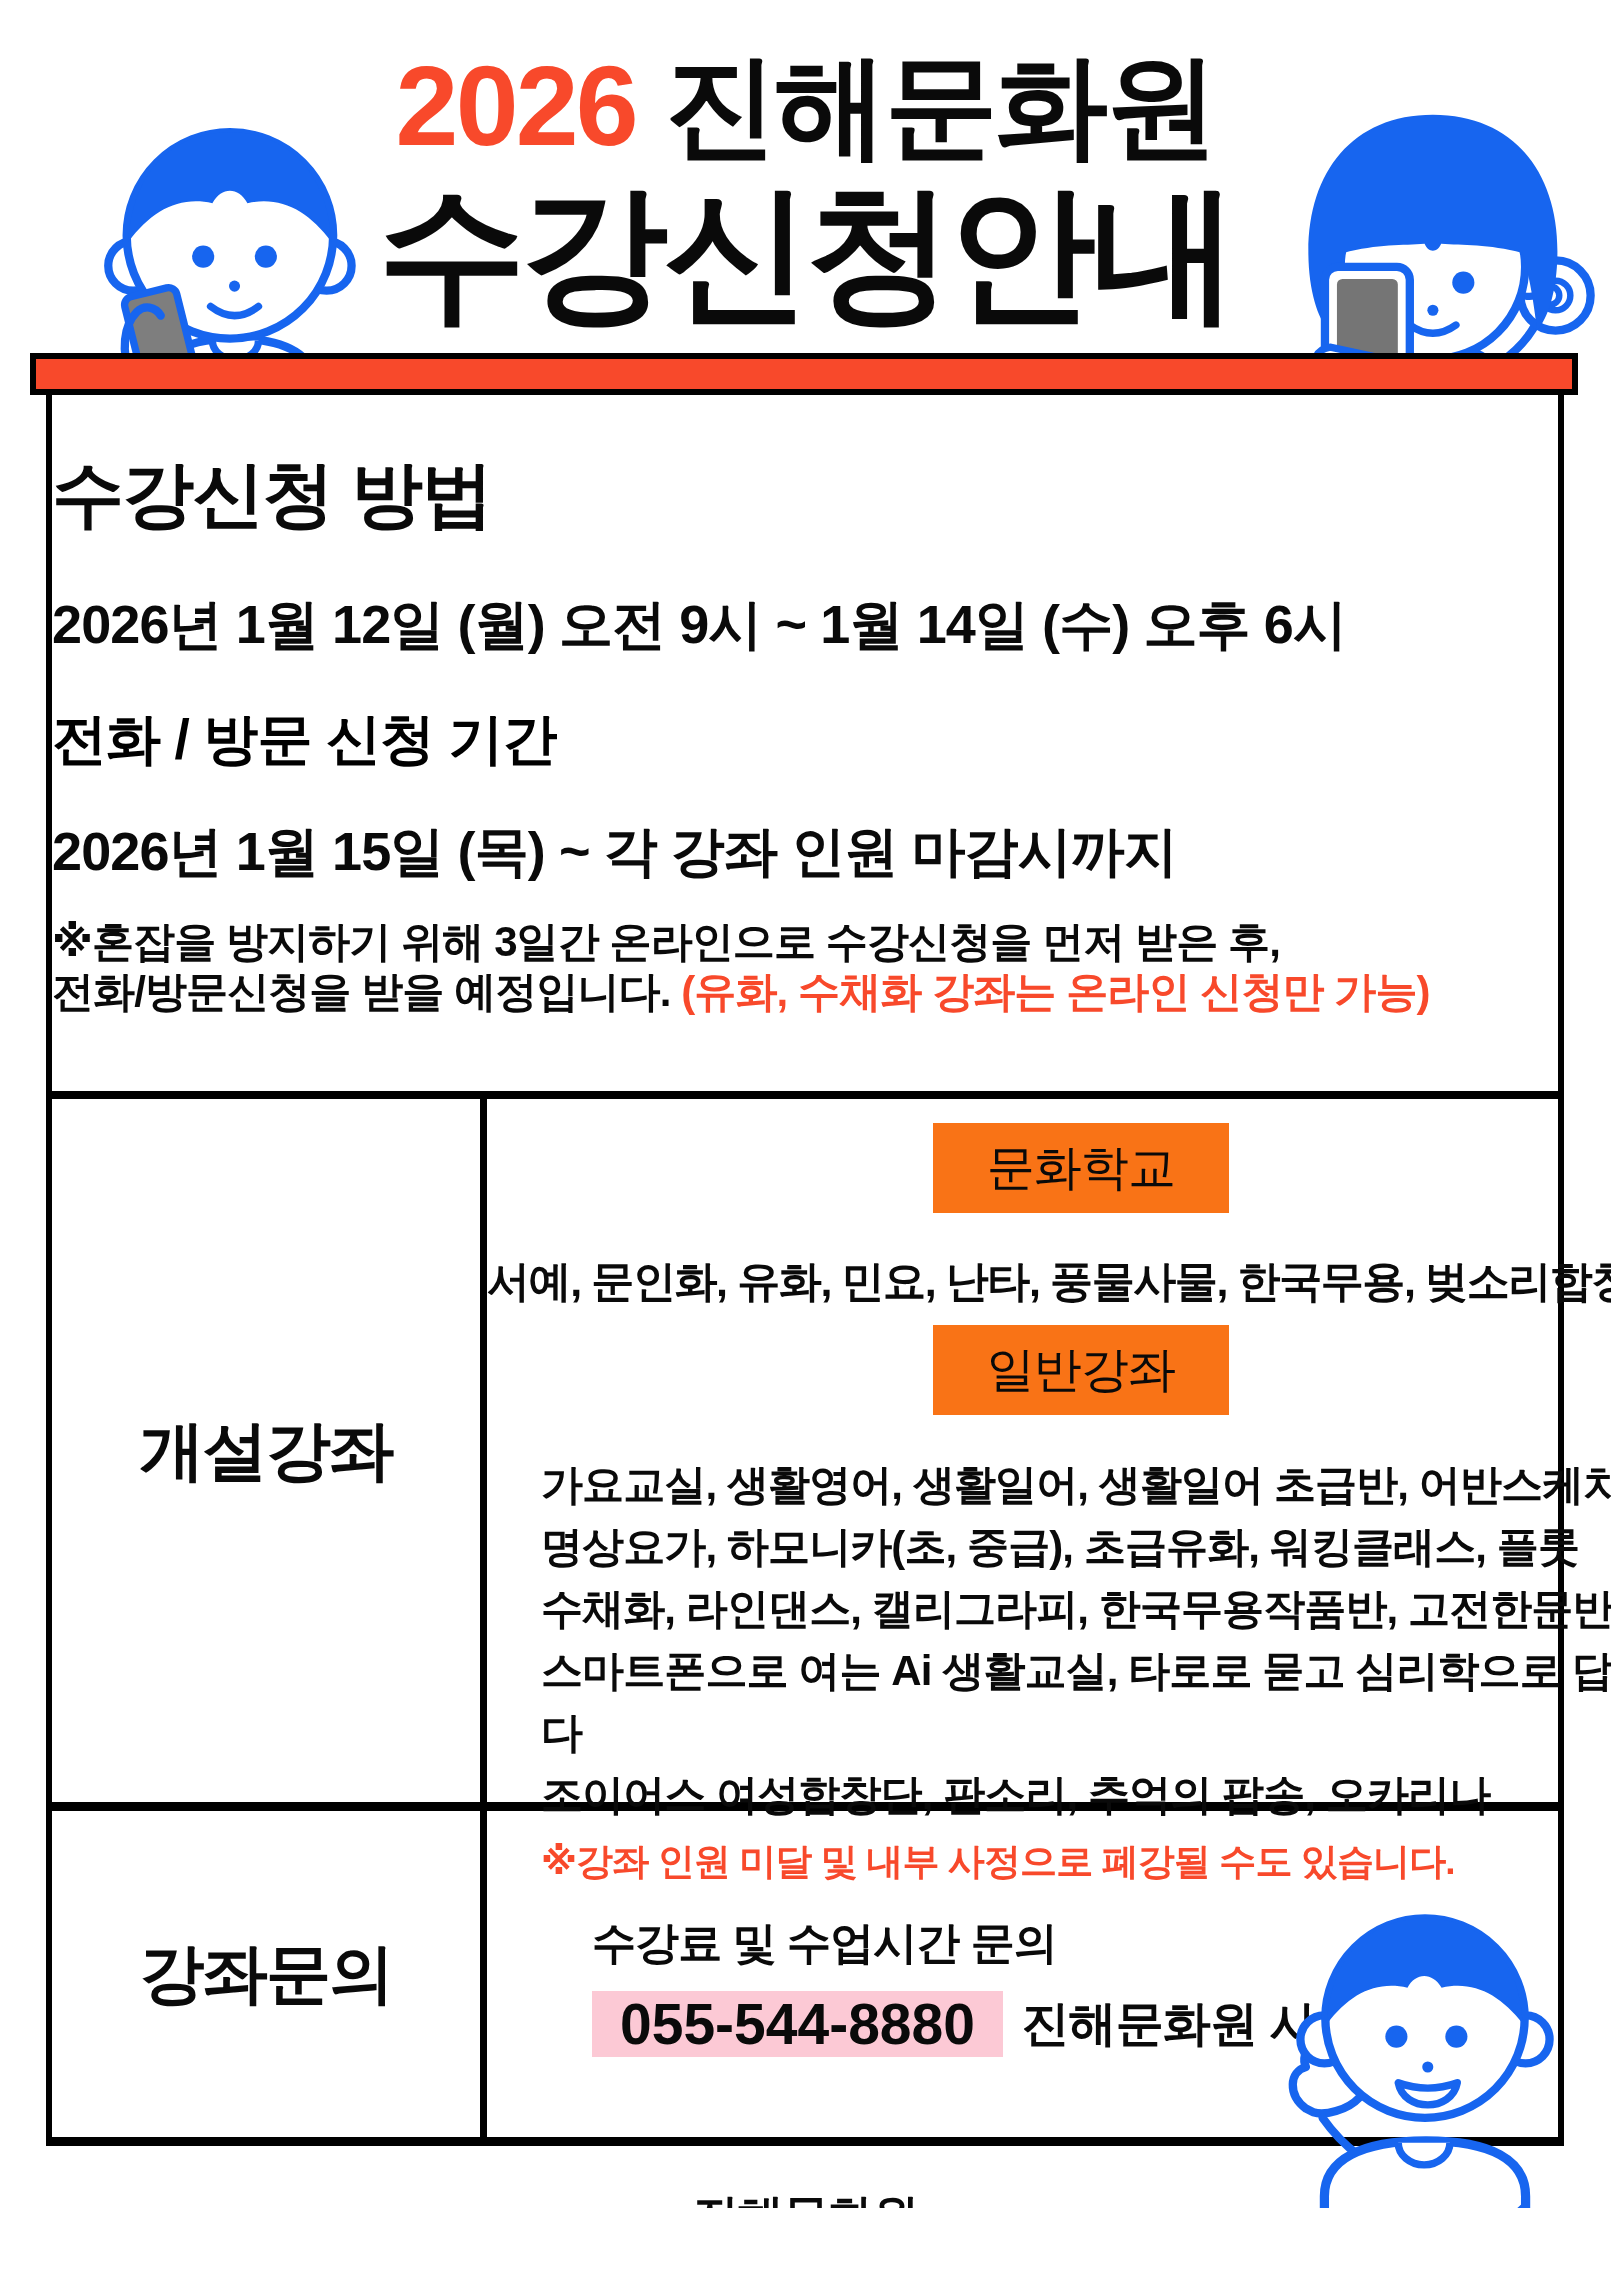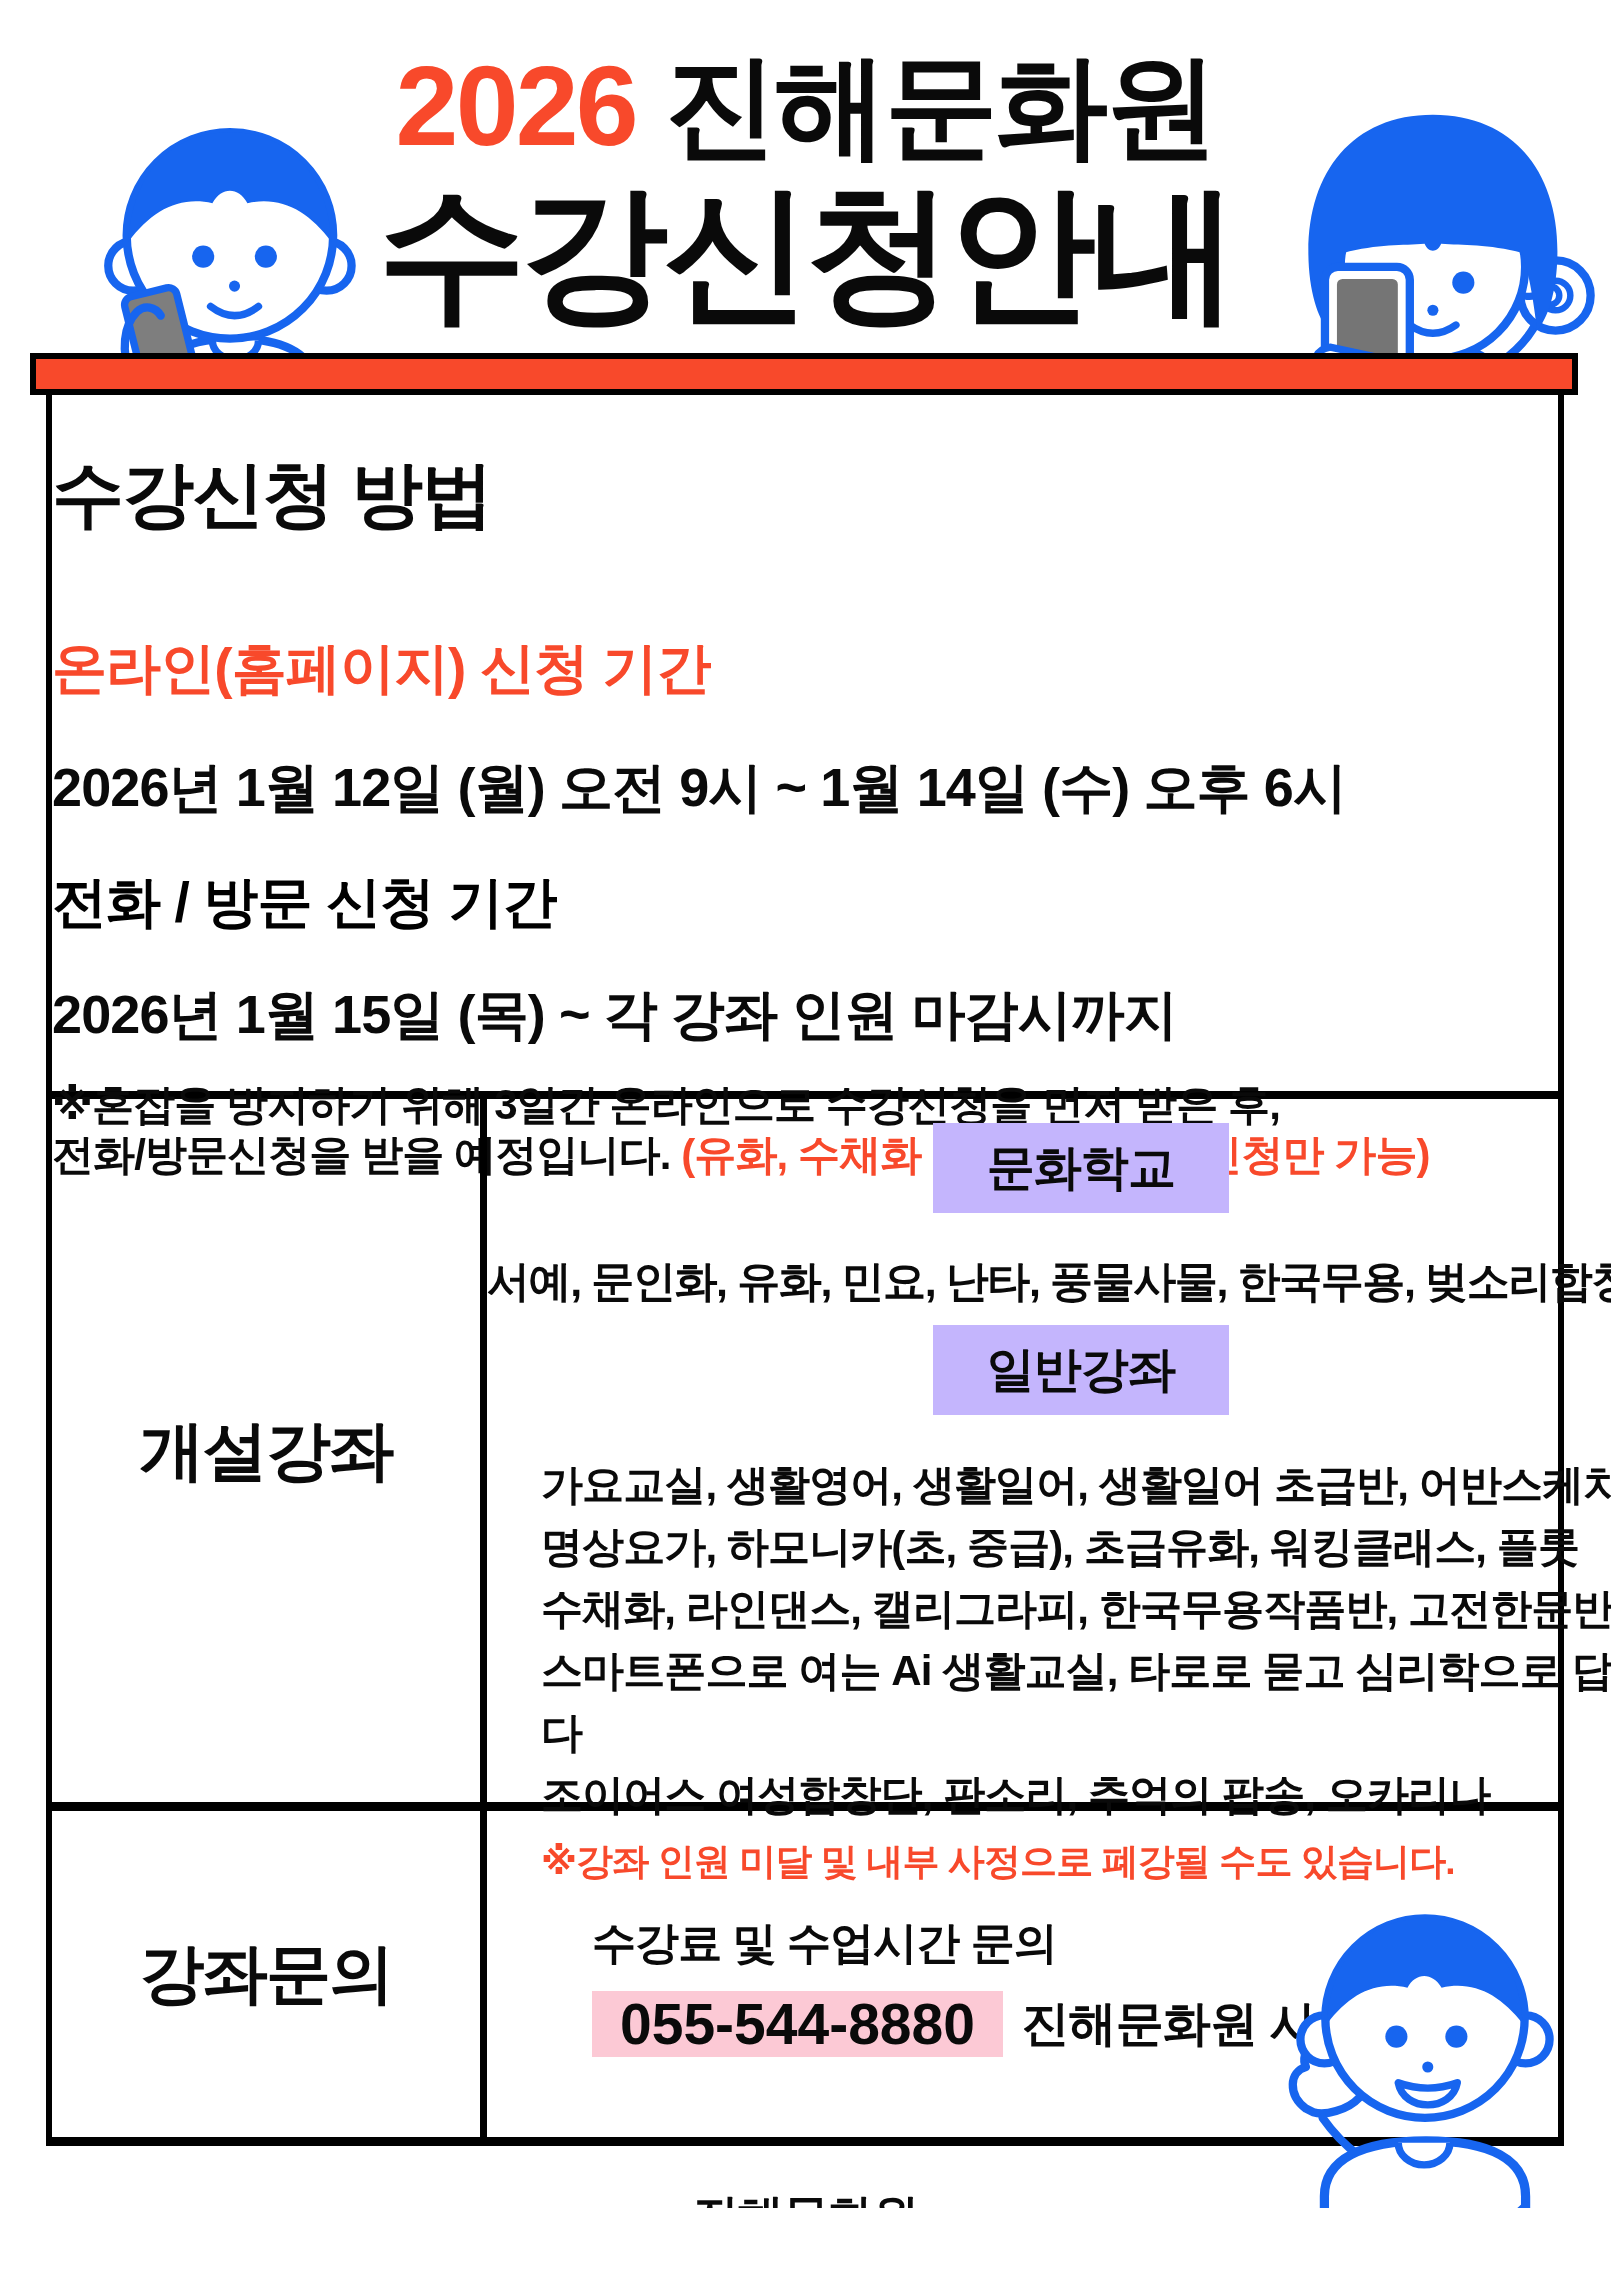--- a/index.html
+++ b/index.html
@@ -55,22 +55,22 @@
   .trow{display:flex;box-sizing:border-box;}
   .trow-courses{height:703px;}
   .trow-inquiry{height:326px;gap:48px;}
   .tlabel{
     width:435px;box-sizing:border-box;border-right:7.4px solid #000;
     display:flex;align-items:center;justify-content:center;
     font-size:65px;font-weight:700;letter-spacing:-1.8px;flex:none;
   }
   .tcell{flex:1;display:flex;flex-direction:column;align-items:center;box-sizing:border-box;}
   .badge{
-    display:inline-block;background:#c4b5fd;color:#0a0a0a;
-    font-size:48px;font-weight:700;padding:13px 54px;letter-spacing:-0.9px;
+    display:inline-block;background:#f97316;color:#0a0a0a;
+    font-size:48px;font-weight:400;padding:13px 54px;letter-spacing:-0.9px;
   }
   .badge1{margin-top:24px;}
   .badge2{margin-top:14px;}
   .course-line{margin-top:40px;font-size:43px;font-weight:800;letter-spacing:-1.4px;white-space:nowrap;}
   .gen-list{align-self:flex-start;margin-top:39px;padding-left:54px;
     font-size:42px;font-weight:800;line-height:62px;letter-spacing:-0.9px;}
   .c-note{align-self:flex-start;margin-top:11px;padding-left:54px;
     font-size:37px;font-weight:800;color:#f8492b;letter-spacing:-0.9px;}
   
   .inq-cell{align-items:flex-start;padding-left:57px;}
@@ -141,21 +141,20 @@
       <path d="M88,300 L128,306 M86,318 L126,322" fill="none" stroke="#1765ef" stroke-width="7" stroke-linecap="round"></path>
     </svg>
   </div>
 
   <div class="bar"></div>
 
   <div class="mainbox">
 
     <div class="sec-method">
       <div class="m-title">수강신청 방법</div>
-      <div class="m-sub">온라인(홈페이지) 신청 기간</div>
       <div class="m-date">
         <span class="pfx">2026년</span>
         <span>1월 12일 (월) 오전 9시 ~ 1월 14일 (수) 오후 6시</span>
       </div>
       <div class="m-sub2">전화 / 방문 신청 기간</div>
       <div class="m-date m-date2">
         <span class="pfx">2026년</span>
         <span>1월 15일 (목) ~ 각 강좌 인원 마감시까지</span>
       </div>
       <div class="m-note">

